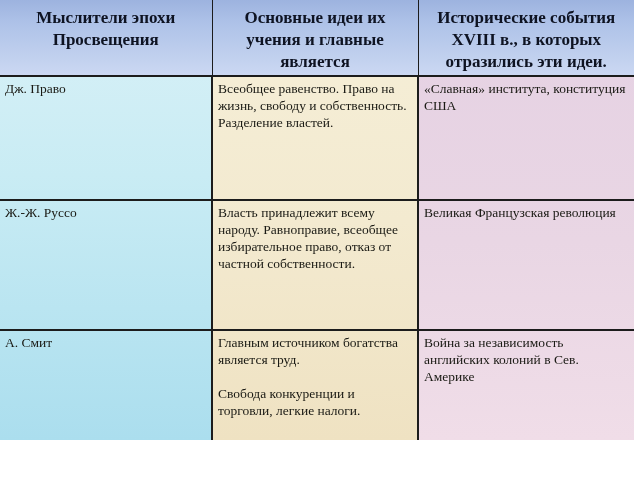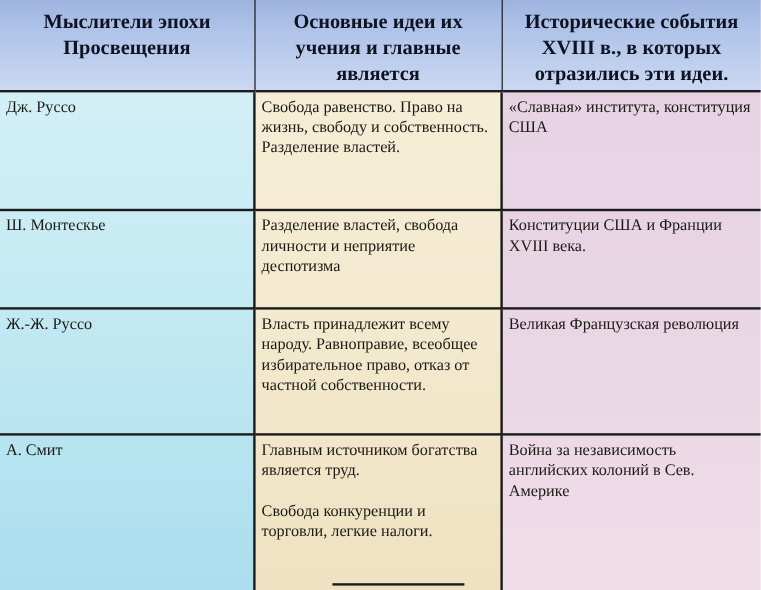--- a/index.html
+++ b/index.html
@@ -1,19 +1,19 @@
 <!DOCTYPE html>
 <html><head>
 <meta charset="utf-8">
 <style>
   html, body { margin: 0; padding: 0; background: #ffffff; }
   .canvas {
     position: relative;
     width: 634px;
-    height: 492px;
+    height: 440px;
     overflow: hidden;
     font-family: "Liberation Serif", "DejaVu Serif", serif;
   }
   
   .bg { position: absolute; top: 0; height: 100%; }
   .bg-col1 { left: 0;     width: 212px; background: linear-gradient(180deg, #d9f1f7 0%, #c9ecf4 40%, #abdeee 100%); }
   .bg-col2 { left: 212px; width: 206px; background: linear-gradient(180deg, #f6efd8 0%, #f3ead0 50%, #efe2c2 100%); }
   .bg-col3 { left: 418px; width: 216px; background: linear-gradient(180deg, #e5d1e3 0%, #e9d6e4 55%, #f0dde8 100%); }
   .bg-header {
     left: 0; top: 0; width: 634px; height: 76px;
@@ -83,28 +83,23 @@
     </colgroup>
     <thead>
       <tr class="hdr-row">
         <th>Мыслители эпохи Просвещения</th>
         <th>Основные идеи их учения и главные является</th>
         <th>Исторические события XVIII в., в которых отразились эти идеи.</th>
       </tr>
     </thead>
     <tbody>
       <tr class="r0">
-        <td class="thinker-cell">Дж. Руссо</td>
-        <td class="ideas-cell">Свобода равенство. Право на жизнь, свободу и собственность. Разделение властей.</td>
+        <td class="thinker-cell">Дж. Право</td>
+        <td class="ideas-cell">Всеобщее равенство. Право на жизнь, свободу и собственность. Разделение властей.</td>
         <td class="events-cell">«Славная» института, конституция США</td>
-      </tr>
-      <tr class="r2">
-        <td class="thinker-cell">Ш. Монтескье</td>
-        <td class="ideas-cell">Разделение властей, свобода личности и неприятие деспотизма</td>
-        <td class="events-cell">Конституции США и Франции XVIII века.</td>
       </tr>
       <tr class="r3">
         <td class="thinker-cell">Ж.-Ж. Руссо</td>
         <td class="ideas-cell">Власть принадлежит всему народу. Равноправие, всеобщее избирательное право, отказ от частной собственности.</td>
         <td class="events-cell">Великая Французская революция</td>
       </tr>
       <tr class="r5">
         <td class="thinker-cell">А. Смит</td>
         <td class="ideas-cell">Главным источником богатства является труд.
 

